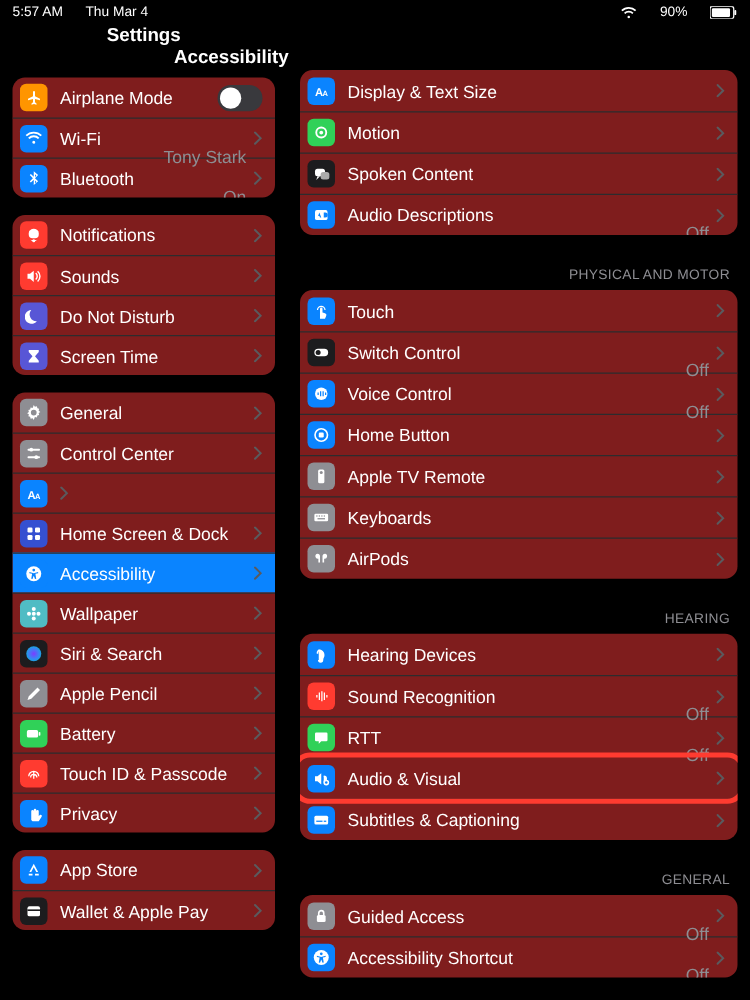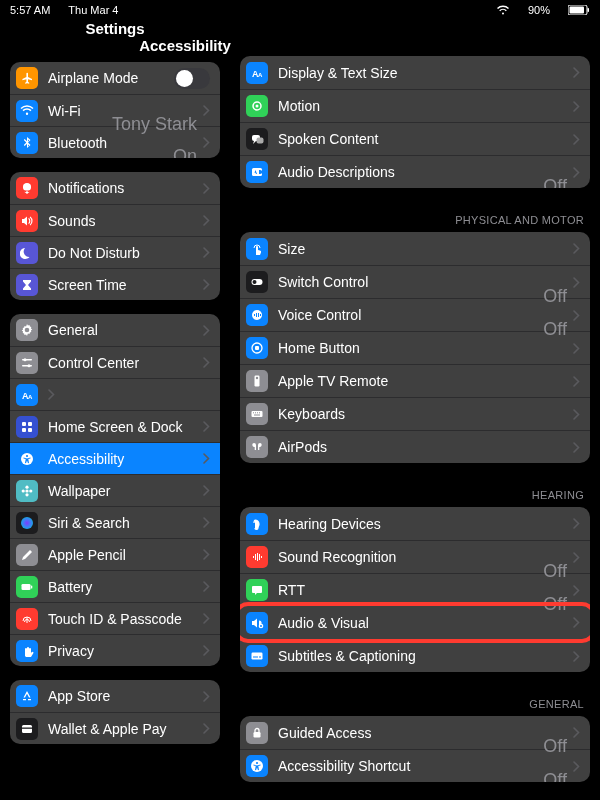--- a/index.html
+++ b/index.html
@@ -7,27 +7,27 @@
   .statusbar { width:600px; height:20px; display:flex; align-items:center; justify-content:space-between; padding:0 10px; font-size:11px; }
   .sb-left, .sb-right { display:flex; align-items:center; gap:18px; }
   .sb-right svg { display:block; }
   .titlebar { width:600px; height:36px; display:flex;flex-direction:column; }
   .titlebar .tcol { display:flex; align-items:center; justify-content:center; font-size:15px; font-weight:600; }
   .tcol.left { width:230px; }
   .tcol.right { width:370px; }
   .main { display:flex; width:600px; height:744px; }
   .sidebar { width:230px; height:744px; overflow-y:hidden; padding:6px 10px 10px 10px; }
   .detail  { width:370px; height:744px; overflow-y:hidden; padding:0 10px 10px 10px; }
-  .group { background:#404040; border-radius:10px; margin-bottom:14px; overflow:hidden; }
+  .group { background:#7f1d1d; border-radius:10px; margin-bottom:14px; overflow:hidden; }
   .row { display:flex; align-items:center; height:32px; padding:0 10px 0 6px; border-top:0.5px solid #2c2c2e; }
   .group .row:first-child { border-top:none; }
   .row .icon { width:22px; height:22px; border-radius:5px; display:flex; align-items:center; justify-content:center; flex-shrink:0; margin-right:10px; }
   .row .icon svg { width:14px; height:14px; display:block; }
   .row .label { flex:1; font-size:14px; color:#fff; white-space:nowrap; overflow:hidden; text-overflow:ellipsis; }
-  .row .value { font-size:18px; color:#8e8e93; margin-right:6px;margin-top:28px; }
+  .row .value { font-size:14px; color:#8e8e93; margin-right:6px;margin-top:28px; }
   .row .chev { color:#5a5a5e; flex-shrink:0; }
   .row.selected { background:#0a84ff; }
   .row.selected .label { color:#fff; }
   .switch { width:36px; height:21px; border-radius:11px; background:#39393d; position:relative; flex-shrink:0; }
   .switch .knob { position:absolute; top:2px; left:2px; width:17px; height:17px; border-radius:50%; background:#fff; }
   .section-header { font-size:11px; letter-spacing:0.3px; color:#8e8e93; text-transform:uppercase; padding:12px 6px 6px 6px;text-align:right; }
   .detail .group .row { height:33px; }
   .highlight-wrap { position:relative; }
   .highlight-box { position:absolute; top:-4px; left:-6px; right:-6px; bottom:-4px; border:4px solid #ff3b30; border-radius:14px; pointer-events:none; }
   .chev svg{width:7px;height:11px;display:block;}
@@ -414,21 +414,21 @@
       </div>
       <div class="section-header">PHYSICAL AND MOTOR</div>
       <div class="group">
         <div class="row">
           <span class="icon" style="background:#0a84ff">
             <svg viewBox="0 0 14 14">
               <path fill="#fff" d="M6 13V5a1 1 0 012 0v3l2 .5a1.5 1.5 0 011 2L10 13z"></path>
               <path fill="none" stroke="#fff" stroke-width="1" d="M4 6a3 3 0 016 0"></path>
             </svg>
           </span>
-          <span class="label">Size</span>
+          <span class="label">Touch</span>
           <span class="chev">
             <svg viewBox="0 0 7 11">
               <path d="M1 1l4.5 4.5L1 10" stroke="#5a5a5e" stroke-width="1.6" fill="none" stroke-linecap="round"></path>
             </svg>
           </span>
         </div>
         <div class="row">
           <span class="icon" style="background:#1c1c1e">
             <svg viewBox="0 0 14 14">
               <rect x="1.5" y="4" width="11" height="6" rx="3" fill="#fff"></rect>

